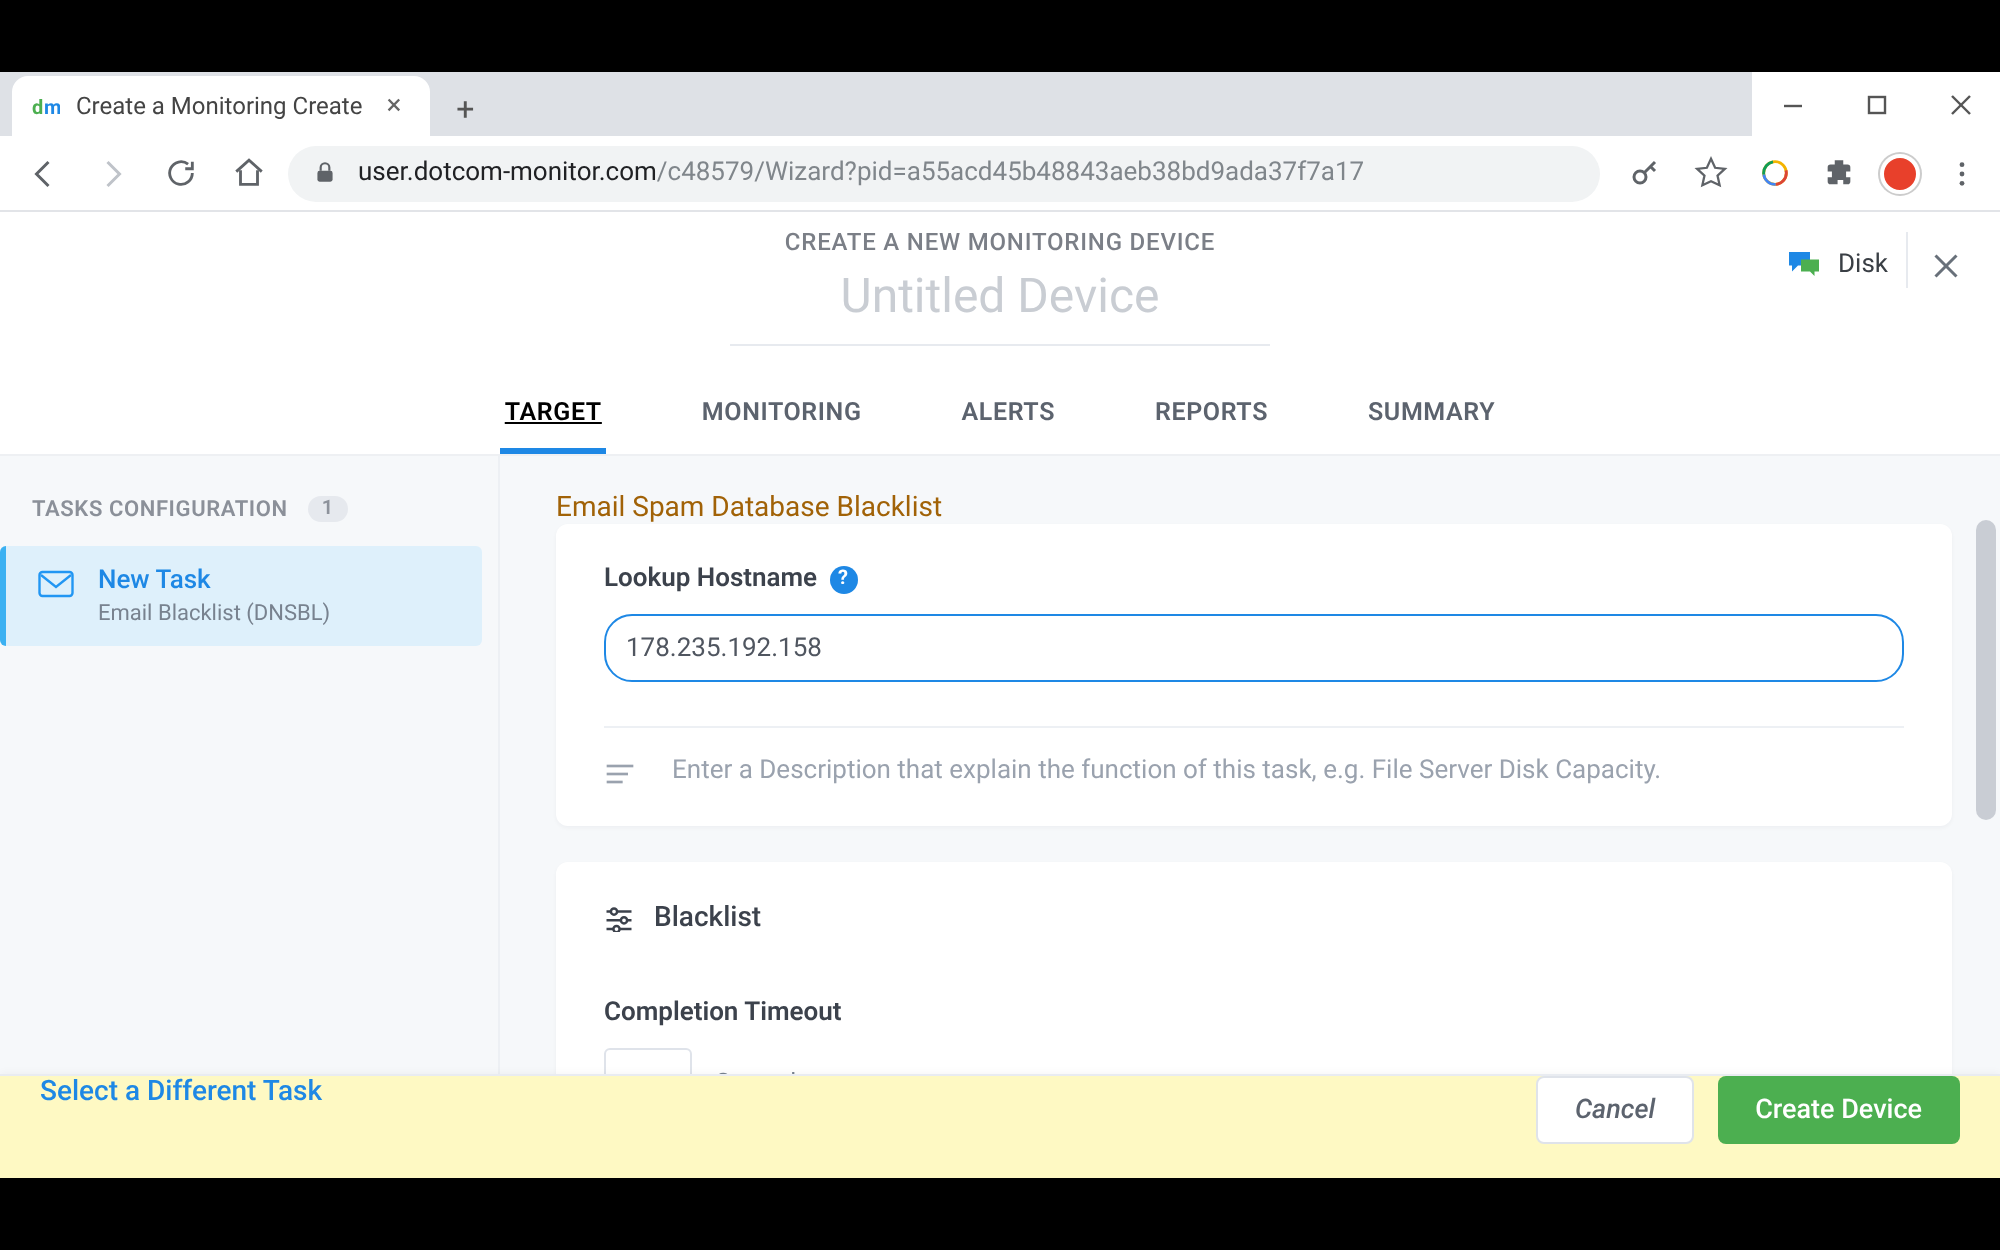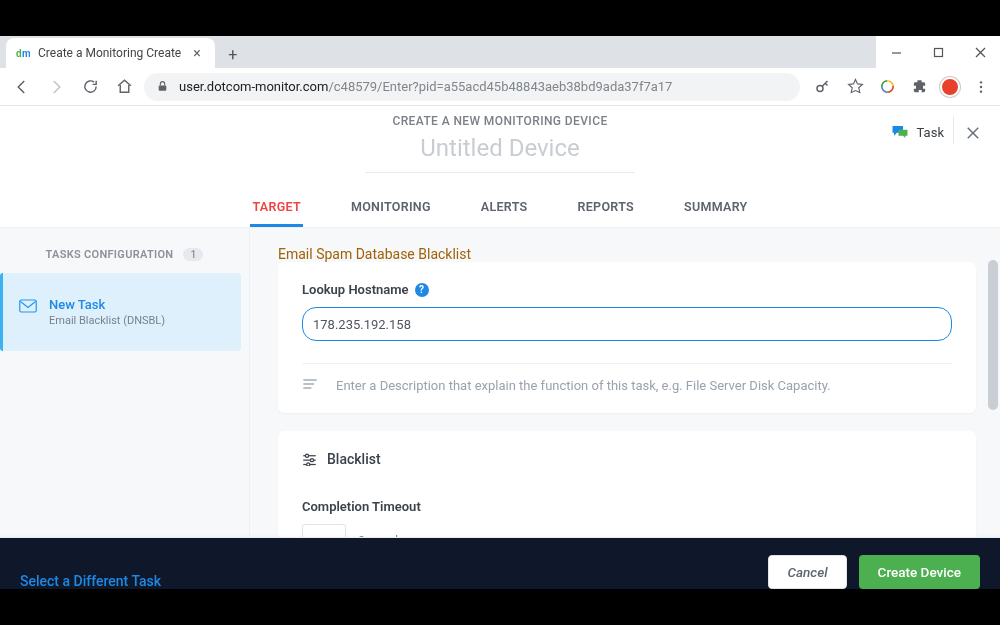--- a/index.html
+++ b/index.html
@@ -44,54 +44,54 @@
   .eyebrow { font-size:12px; letter-spacing:.4px; color:#7b7f87; font-weight:500; }
   .device-title { font-size:24px; color:#c9cdd3; margin-top:6px; font-weight:400; }
   .title-underline { width:270px; height:1px; background:#e7eaef; margin:10px auto 0; }
 
   .chat-box { position:absolute; top:18px; right:56px; display:flex; align-items:center; gap:8px; color:#3a3f45; font-size:13px; }
   .chat-box .chat-ic { color:#1e88e5; position:relative; }
   .close-page { position:absolute; top:18px; right:18px; color:#68707a; }
 
   .wiz-tabs { display:flex; justify-content:center; gap:46px; margin-top:18px; border-bottom:1px solid #eef0f3; }
   .wiz-tab { font-size:12.5px; color:#5c636e; font-weight:600; letter-spacing:.3px; padding:8px 2px 10px; border-bottom:3px solid transparent; }
-  .wiz-tab.active { color:#ef4444; border-bottom-color:#1e88e5; }
+  .wiz-tab.active { color:#000000; border-bottom-color:#1e88e5;text-decoration:underline; }
 
   
   .body { display:flex; height:calc(100% - 140px); }
   .sidebar { width:250px; background:#f6f8fa; border-right:1px solid #edf0f4; padding-top:12px; }
-  .side-head { font-size:11px; color:#8b9099; font-weight:600; letter-spacing:.3px; padding:8px 16px; display:flex; align-items:center; gap:10px;justify-content:center; }
+  .side-head { font-size:11px; color:#8b9099; font-weight:600; letter-spacing:.3px; padding:8px 16px; display:flex; align-items:center; gap:10px; }
   .side-count { background:#e6e9ee; color:#8d929b; font-size:10px; border-radius:9px; padding:1px 7px; font-weight:600; }
-  .task-item { display:flex; gap:12px; align-items:flex-start; padding:24px 16px; background:#def0fb; border-left:3px solid #3bb1f2; margin:4px 8px 0 0; border-radius:3px; }
+  .task-item { display:flex; gap:12px; align-items:flex-start; padding:10px 16px; background:#def0fb; border-left:3px solid #3bb1f2; margin:4px 8px 0 0; border-radius:3px; }
   .task-item .env-ic { color:#2196f3; margin-top:2px; }
   .task-item .t1 { color:#1e88e5; font-size:13px; font-weight:500; }
   .task-item .t2 { color:#78828f; font-size:11px; margin-top:2px; }
 
   .main { flex:1; background:#f6f8fa; padding:18px 24px 0 28px; overflow:auto; position:relative; }
   .section-title { color:#a16207; font-size:14px; margin-bottom:0; }
   .card { background:#fff; border-radius:6px; padding:20px 24px; box-shadow:0 1px 2px rgba(10,20,40,.04); margin-bottom:18px; }
   .field-label { font-size:13px; color:#3c424c; font-weight:600; display:flex; align-items:center; gap:6px; }
   .help-dot { width:14px; height:14px; border-radius:50%; background:#1e88e5; color:#fff; font-size:10px; display:inline-flex; align-items:center; justify-content:center; font-weight:700; }
   .text-input { width:100%; margin-top:10px; height:34px; border:1.5px solid #1e88e5; border-radius:14px; padding:0 10px; font-size:13px; color:#505660; outline:none; }
   .divider { height:1px; background:#edf0f4; margin:22px 0 14px; }
-  .desc-row { display:flex; align-items:flex-start; gap:18px; color:#9aa2ae; font-size:13px; }
+  .desc-row { display:flex; align-items:flex-end; gap:18px; color:#9aa2ae; font-size:13px; }
   .desc-row .notes-ic { color:#9aa2ae; }
 
   .settings-head { display:flex; align-items:center; gap:10px; font-size:14px; color:#3c424c; font-weight:500; }
   .sub-label { font-size:13px; color:#3c424c; font-weight:600; margin-top:32px; }
   .timeout-row { display:flex; align-items:center; gap:12px; margin-top:10px; }
   .small-input { width:44px; height:34px; border:1px solid #dfe3ea; border-radius:3px; }
   .seconds { font-size:12px; color:#78828f; }
   .hint { font-size:11px; color:#9aa2ae; margin-top:10px; }
 
   .scrollbar { position:absolute; right:0; top:0; bottom:0; width:14px; background:#f6f8fa; }
   .scrollbar .thumb { position:absolute; left:2px; right:2px; top:0; height:150px; background:#c9cdd4; border-radius:5px; }
 
   
-  .footer { height:52px; background:#0f172a; border-top:1px solid #e9ecf1; display:flex; align-items:flex-end; padding:0 20px; box-shadow:0 -1px 4px rgba(0,0,0,.03); }
+  .footer { height:52px; background:#fef9c3; border-top:1px solid #e9ecf1; display:flex; align-items:flex-start; padding:0 20px; box-shadow:0 -1px 4px rgba(0,0,0,.03); }
   .footer .left-link { color:#1e88e5; font-size:14px; font-weight:500; }
   .footer .spacer { flex:1; }
   .btn { height:34px; padding:0 18px; border-radius:4px; font-size:13.5px; font-weight:500; display:inline-flex; align-items:center; justify-content:center; border:1px solid transparent; }
   .btn.cancel { background:#fff; color:#5c636e; border-color:#dfe3ea; margin-right:12px;font-style:italic; }
   .btn.primary { background:#4caf50; color:#fff; }
 
   svg { display:block; }
 </style>
 </head>
 <body>
@@ -157,21 +157,21 @@
         </svg>
     </div>
     <div class="omnibox">
       <span class="lock">
         <svg width="13" height="13" viewBox="0 0 24 24">
             <rect x="5" y="10" width="14" height="10" rx="2" fill="#5f6368"></rect>
             <path d="M8 10V7a4 4 0 0 1 8 0v3" fill="none" stroke="#5f6368" stroke-width="2"></path>
           </svg>
       </span>
       <span class="url">
-        <span>user.dotcom-monitor.com</span><span class="muted">/c48579/Enter?pid=a55acd45b48843aeb38bd9ada37f7a17</span>
+        <span>user.dotcom-monitor.com</span><span class="muted">/c48579/Wizard?pid=a55acd45b48843aeb38bd9ada37f7a17</span>
       </span>
     </div>
     <div class="right-icons">
       <div class="ic">
           <svg width="18" height="18" viewBox="0 0 24 24">
             <circle cx="8" cy="14" r="4" fill="none" stroke="#5f6368" stroke-width="2"></circle>
             <path d="M11 11l7-7M15 7l3 3" fill="none" stroke="#5f6368" stroke-width="2"></path>
           </svg>
         </div>
       <div class="ic">
@@ -206,21 +206,21 @@
   <div class="page">
     <div class="page-scroll">
 
       <div class="chat-box">
         <span class="chat-ic">
           <svg width="18" height="16" viewBox="0 0 24 20">
               <path d="M2 2h14v9H8l-4 4v-4H2z" fill="#1e88e5"></path>
               <path d="M10 7h12v8h-3v3l-3-3h-6z" fill="#4caf50"></path>
             </svg>
         </span>
-        <span>Task</span>
+        <span>Disk</span>
       </div>
       <div style="position:absolute; top:10px; right:46px; width:1px; height:28px; background:#e7eaef;"></div>
       <div class="close-page">
         <svg width="18" height="18" viewBox="0 0 24 24">
             <line x1="5" y1="5" x2="19" y2="19" stroke="#68707a" stroke-width="2"></line>
             <line x1="19" y1="5" x2="5" y2="19" stroke="#68707a" stroke-width="2"></line>
           </svg>
       </div>
 
       <div class="page-top">

